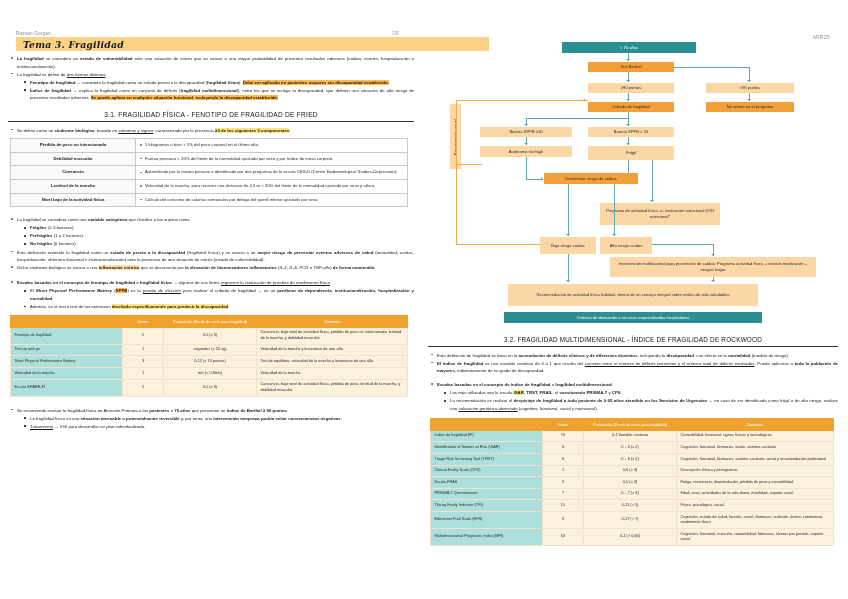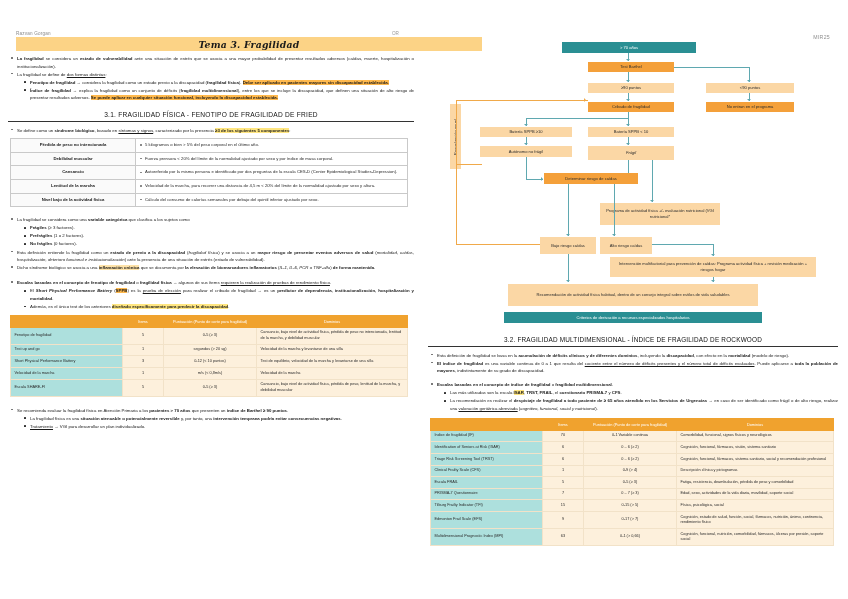--- a/index.html
+++ b/index.html
@@ -23,21 +23,21 @@
   .colR{position:absolute;left:428px;top:0;width:412px;height:599px;}
 
   
   .pg-author{font-size:4.6px;color:#8a8a8a;position:absolute;left:8px;top:31px;letter-spacing:.2px;}
   .pg-initials{font-size:4.6px;color:#9a9a9a;position:absolute;left:392px;top:31px;}
   .pg-mir{font-size:5.2px;color:#8f8f8f;position:absolute;right:10px;top:34px;letter-spacing:.3px;}
 
   
   .title-banner{
     position:absolute;left:8px;top:37px;width:466px;height:14px;
-    background:#fcd386;display:flex;align-items:center;justify-content:center;
+    background:#fcd386;display:flex;align-items:center;justify-content:flex-start;padding-left:7px;
   }
   .title-banner span{
     font-family:"DejaVu Serif", serif;font-style:italic;font-weight:bold;
     font-size:9.3px;color:#1a1a1a;letter-spacing:.2px;
   }
 
   
   .lvl1{position:relative;padding-left:9px;font-size:4.35px;line-height:7.6px;margin:0 0 .5px 0;text-align:justify;}
   .lvl1:before{content:"";position:absolute;left:3px;top:2.2px;width:1.6px;height:1.6px;background:#7a7a7a;}
   .lvl2{position:relative;padding-left:22px;font-size:4.35px;line-height:7.6px;margin:0 0 .5px 0;text-align:justify;}

